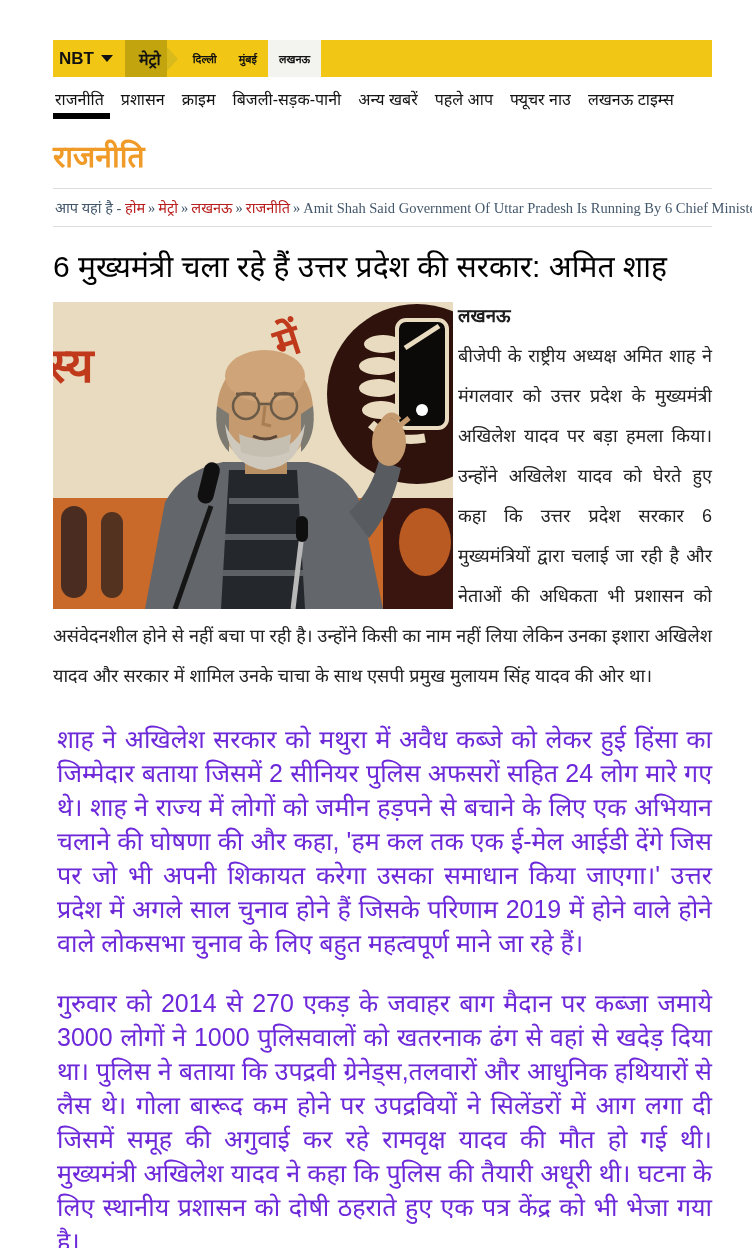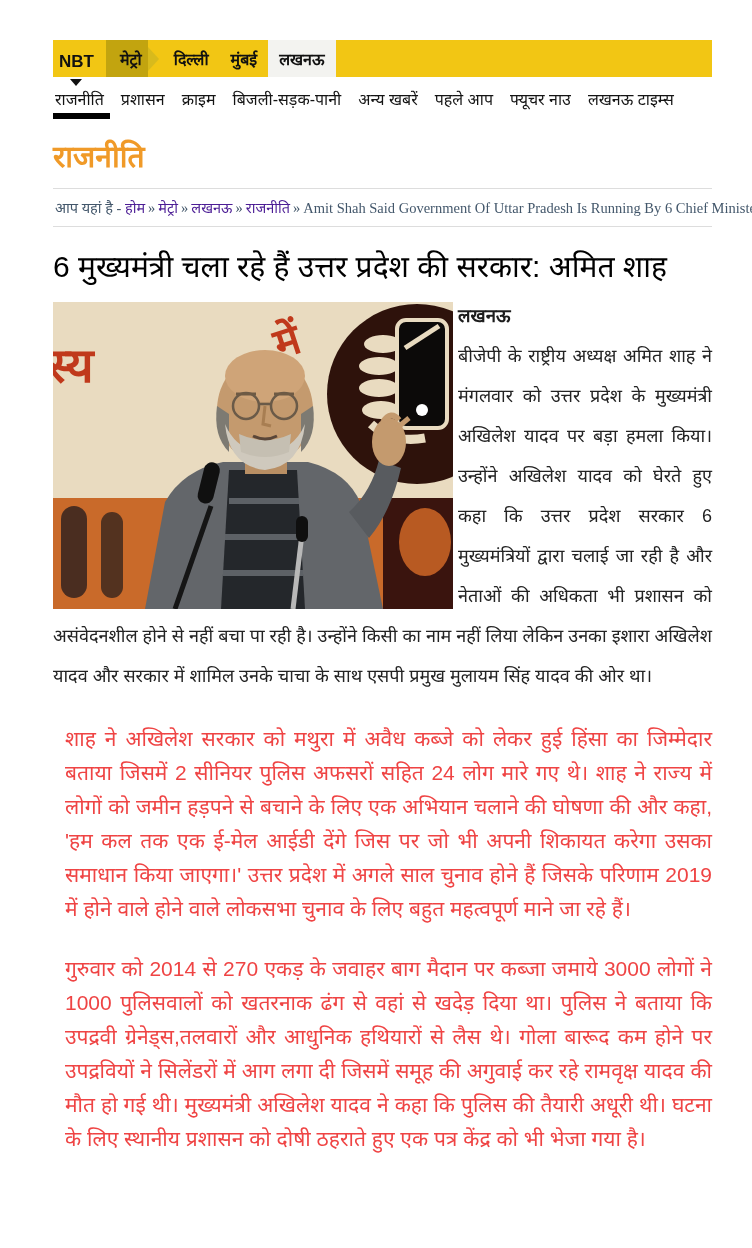--- a/index.html
+++ b/index.html
@@ -18,24 +18,23 @@
   }
 
   
   .topbar {
     display: flex; align-items: stretch;
     height: 37px;
     background: #f2c614;
   }
   .topbar .nbt {
     display: flex; align-items: center; gap: 7px;
-    padding: 12px 12px 0 6px;
+    padding: 0 12px 0 6px;
     font-weight: bold; font-size: 17px; color: #111;
     cursor: pointer;
-    flex-direction: column;
   }
   .arrow-down {
     width: 0; height: 0;
     border-left: 6px solid transparent;
     border-right: 6px solid transparent;
     border-top: 7px solid #111;
   }
   .topbar .metro {
     background: #c2a40f;
     display: flex; align-items: center;
@@ -46,21 +45,21 @@
   .metro-chevron {
     width: 0; height: 0; align-self: center;
     border-top: 12px solid transparent;
     border-bottom: 12px solid transparent;
     border-left: 11px solid #d8ba1c;
     margin-right: 4px;
   }
   .topbar .city {
     display: flex; align-items: center;
     padding: 0 11px;
-    font-weight: bold; font-size: 16px; color: #111;
+    font-weight: bold; font-size: 11px; color: #111;
     cursor: pointer;
   }
   .topbar .city.active {
     background: #f3f3f0;
   }
 
   
   .subnav {
     display: flex; gap: 17px;
     padding: 11px 2px 9px 2px;
@@ -90,21 +89,21 @@
   .rule { border-top: 1px solid #ddd; }
 
   
   .breadcrumb {
     font-family: "Liberation Serif", serif;
     font-size: 14.5px; color: #43576b;
     padding: 8px 2px 9px 2px;
     border-bottom: 1px solid #ddd;
     white-space: nowrap;
   }
-  .breadcrumb a { color: #4c1d95; text-decoration: none; cursor: pointer; }
+  .breadcrumb a { color: #b91c1c; text-decoration: none; cursor: pointer; }
   .breadcrumb .sep { color: #43576b; padding: 0 3px; }
 
   
   .article-title {
     font-size: 30px; font-weight: normal; color: #000;
     line-height: 1.35;
     margin: 20px 0 8px 0;
   }
   .byline {
     font-size: 15px; color: #2b2b2b;
@@ -129,24 +128,24 @@
     line-height: 40px;
   }
   .lead {
     font-size: 18px; color: #232323;
     line-height: 40px;
     text-align: justify;
     margin: 0;
   }
   .article-rest { clear: none; }
   .para {
-    font-size: 21px; color: #ef4444;
+    font-size: 25px; color: #6d28d9;
     line-height: 34px;
     text-align: justify;
-    margin: 26px 0 0 12px;
+    margin: 26px 0 0 4px;
   }
 </style>
 </head>
 <body>
 
 <div class="page">
 
   <div class="topbar">
     <div class="nbt">
       <span>NBT</span>

